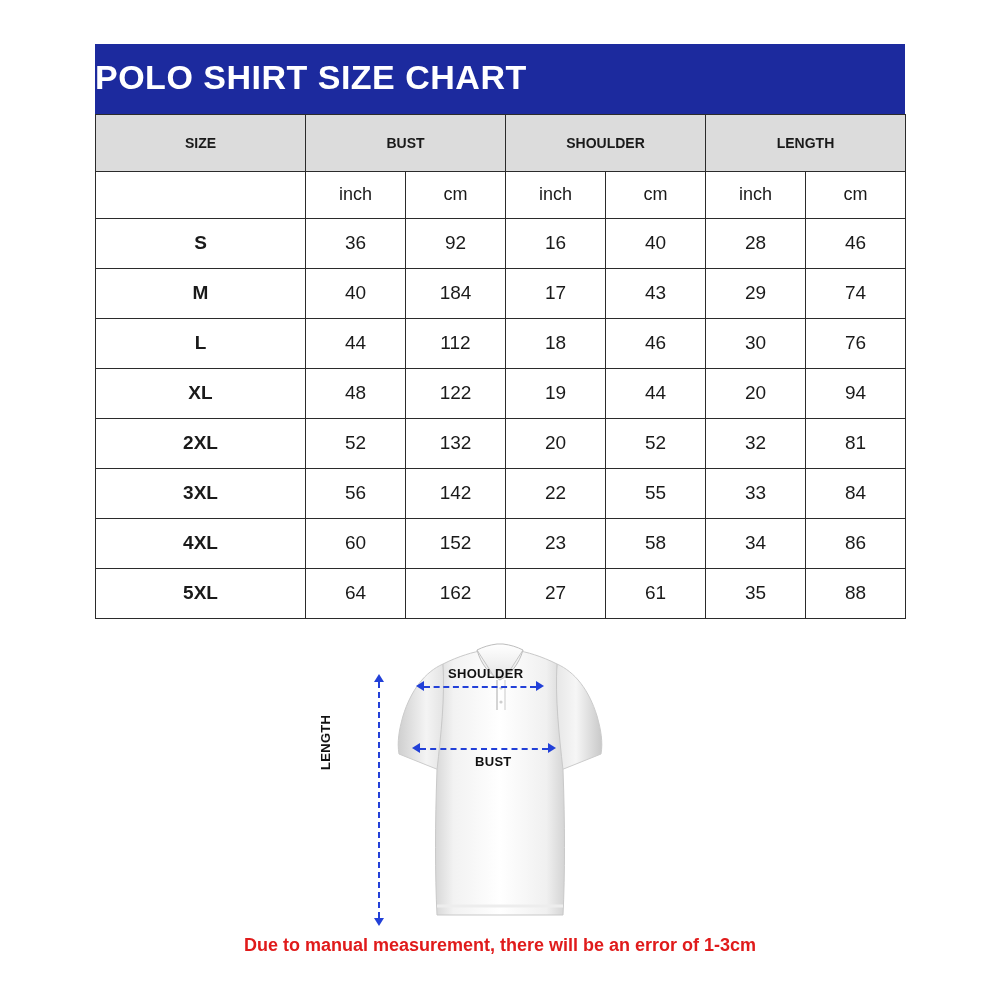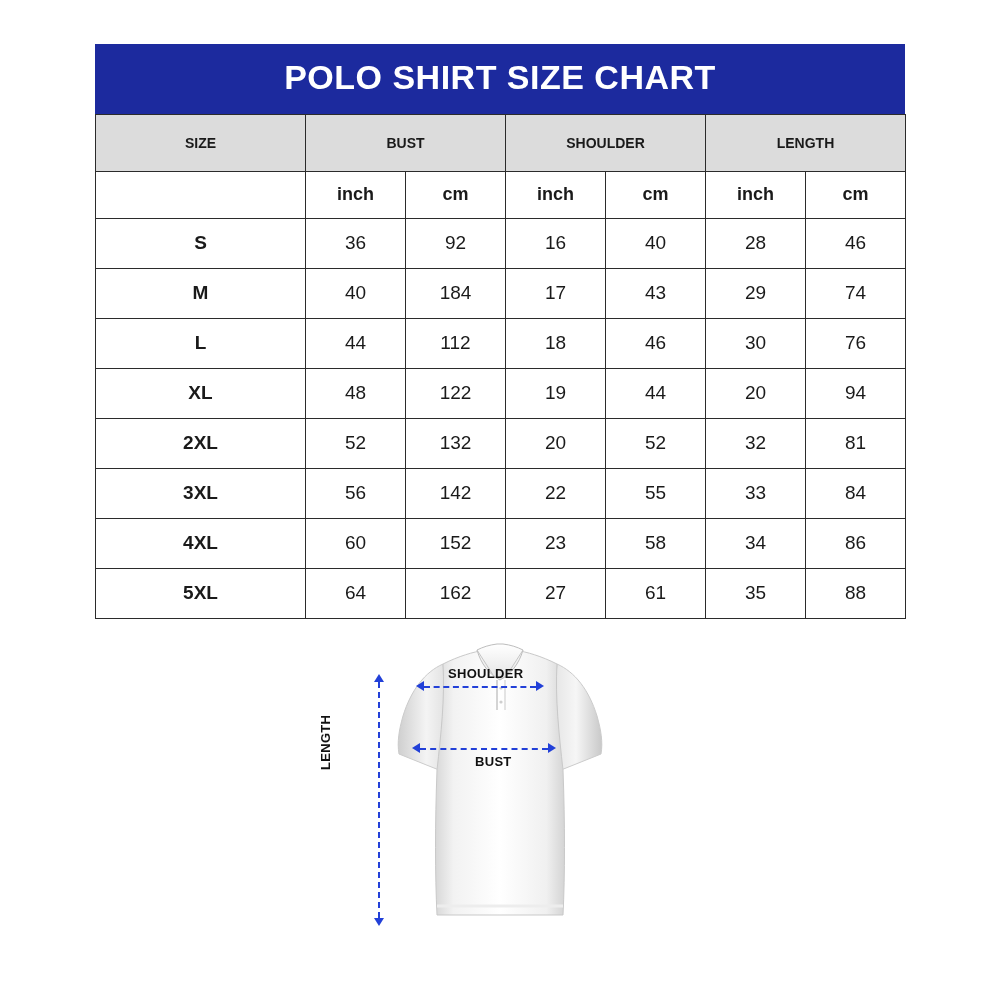--- a/index.html
+++ b/index.html
@@ -25,21 +25,20 @@
   .chart-wrap {
     position: absolute;
     left: 95px;
     top: 44px;
     width: 810px;
   }
 
   .title-bar {
     background: #1c2a9e;
     color: #ffffff;
-    text-align: center;
     font-size: 34px;
     font-weight: bold;
     letter-spacing: 0.5px;
     padding: 16px 0 18px 0;
     line-height: 1.05;
   }
 
   table.size-table {
     width: 100%;
     border-collapse: collapse;
@@ -57,21 +56,21 @@
 
   table.size-table thead th {
     background: #dcdcdc;
     font-weight: bold;
     font-size: 14px;
     height: 54px;
   }
 
   table.size-table tr.unit-row td {
     height: 44px;
-    font-weight: bold;
+    font-weight: normal;
     font-size: 18px;
     background: #ffffff;
   }
 
   table.size-table tbody td {
     height: 47px;
     font-weight: normal;
   }
 
   table.size-table tbody td.size-cell {
@@ -331,14 +330,15 @@
     <div class="arrow ar-left" style="left:82px; top:113px;"></div>
     <div class="arrow ar-right" style="left:218px; top:113px;"></div>
     <div class="guide-label lbl-bust">BUST</div>
 
     <div class="dash-v g-length"></div>
     <div class="arrow ar-up" style="left:44px; top:44px;"></div>
     <div class="arrow ar-down" style="left:44px; top:288px;"></div>
     <div class="guide-label lbl-length">LENGTH</div>
   </div>
 
+  <div class="note">Due to manual measurement, there will be an error of 1-3cm</div>
 
 </div>
 
 </body></html>

